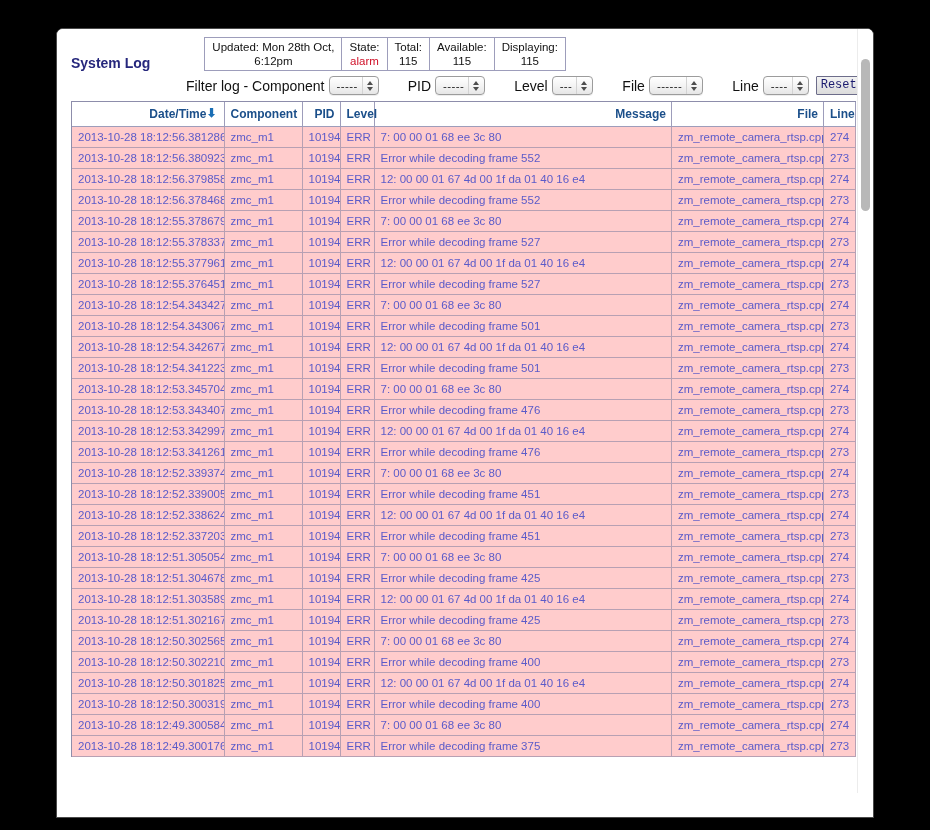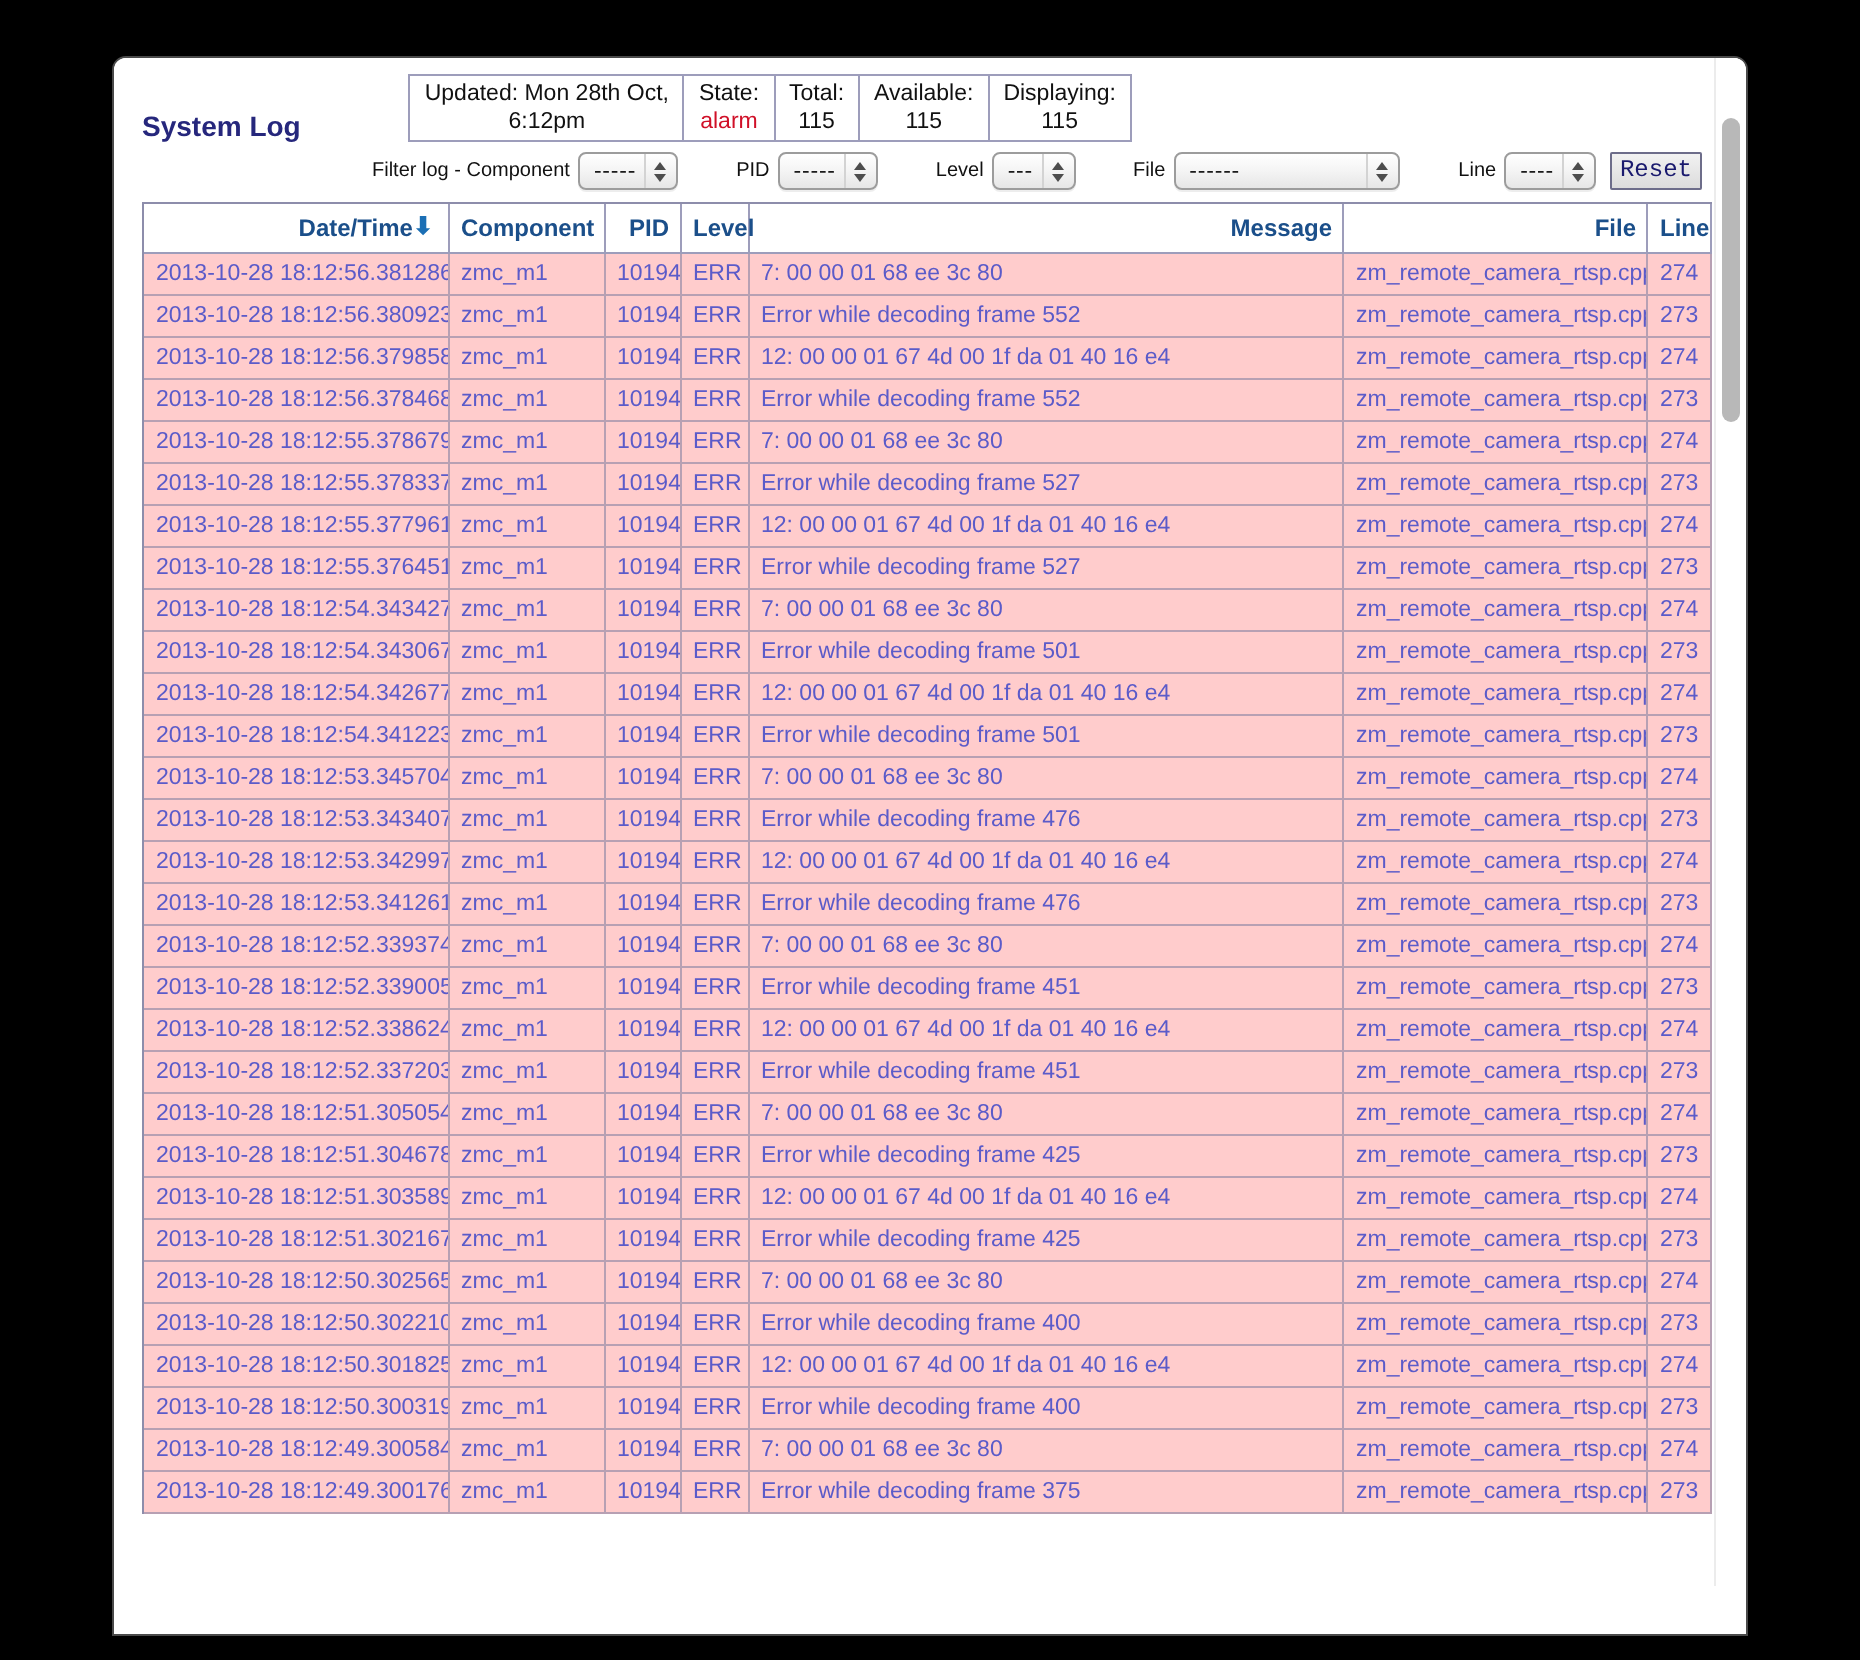--- a/index.html
+++ b/index.html
@@ -156,21 +156,21 @@
   #filterbar {
     display: flex;
     align-items: center;
     padding: 1px 6px 6px 104px;
     font-size: 11.5px;
     color: #111111;
     gap: 4px;
     font-family: "Liberation Sans", sans-serif;
     white-space: nowrap;
   }
-  .filter-label { color: #111111; font-size: 10px; padding-left: 25px; }
+  .filter-label { color: #111111; font-size: 14px; padding-left: 25px; }
   .aqua-select {
     position: relative;
     display: inline-flex;
     align-items: center;
     height: 19px;
     border: 1px solid #9c9c9c;
     border-radius: 4px;
     background: linear-gradient(to bottom, #ffffff 0%, #f4f4f4 50%, #e6e6e6 100%);
     box-shadow: 0 1px 0 rgba(0,0,0,0.07);
     padding: 0 0 0 7px;

